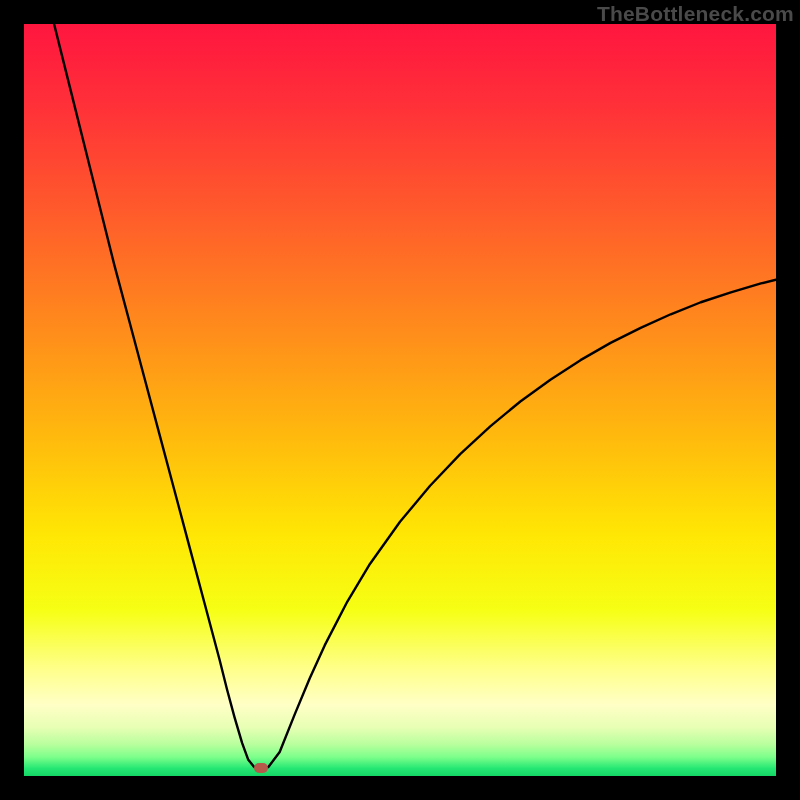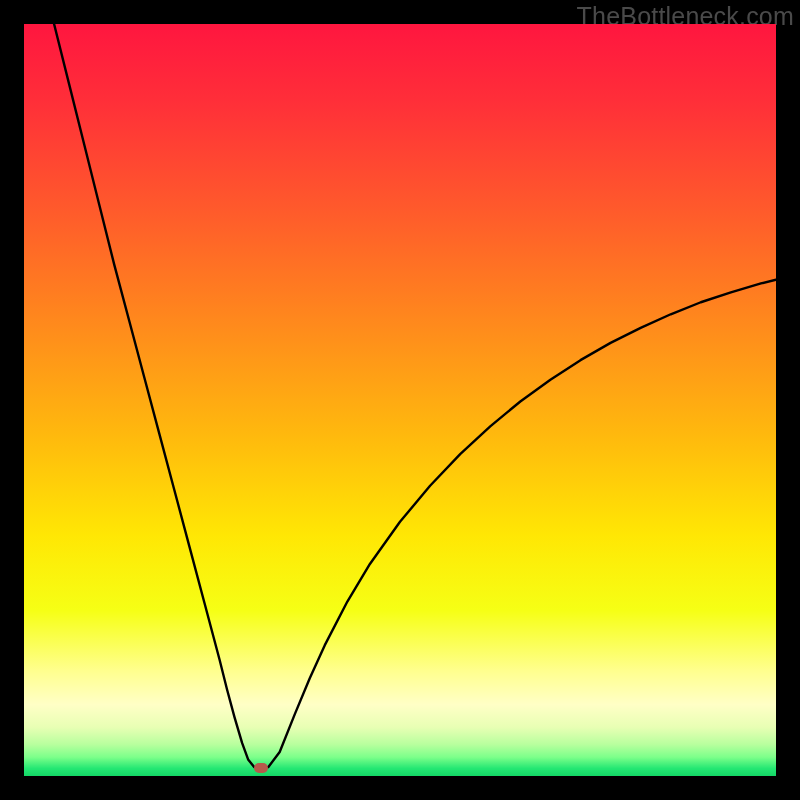--- a/index.html
+++ b/index.html
@@ -25,22 +25,22 @@
     top: 24px;
     width: 752px;
     height: 752px;
     overflow: hidden;
   }
   .credit {
     position: absolute;
     top: 2px;
     right: 6px;
     color: #4a4a4a;
-    font-size: 25px;
-    font-weight: 400;
+    font-size: 21px;
+    font-weight: 700;
     letter-spacing: 0.2px;
   }
   .marker {
     position: absolute;
     width: 14px;
     height: 10px;
     background: #b65a4b;
     border-radius: 5px;
     transform: translate(-50%, -50%);
   }

